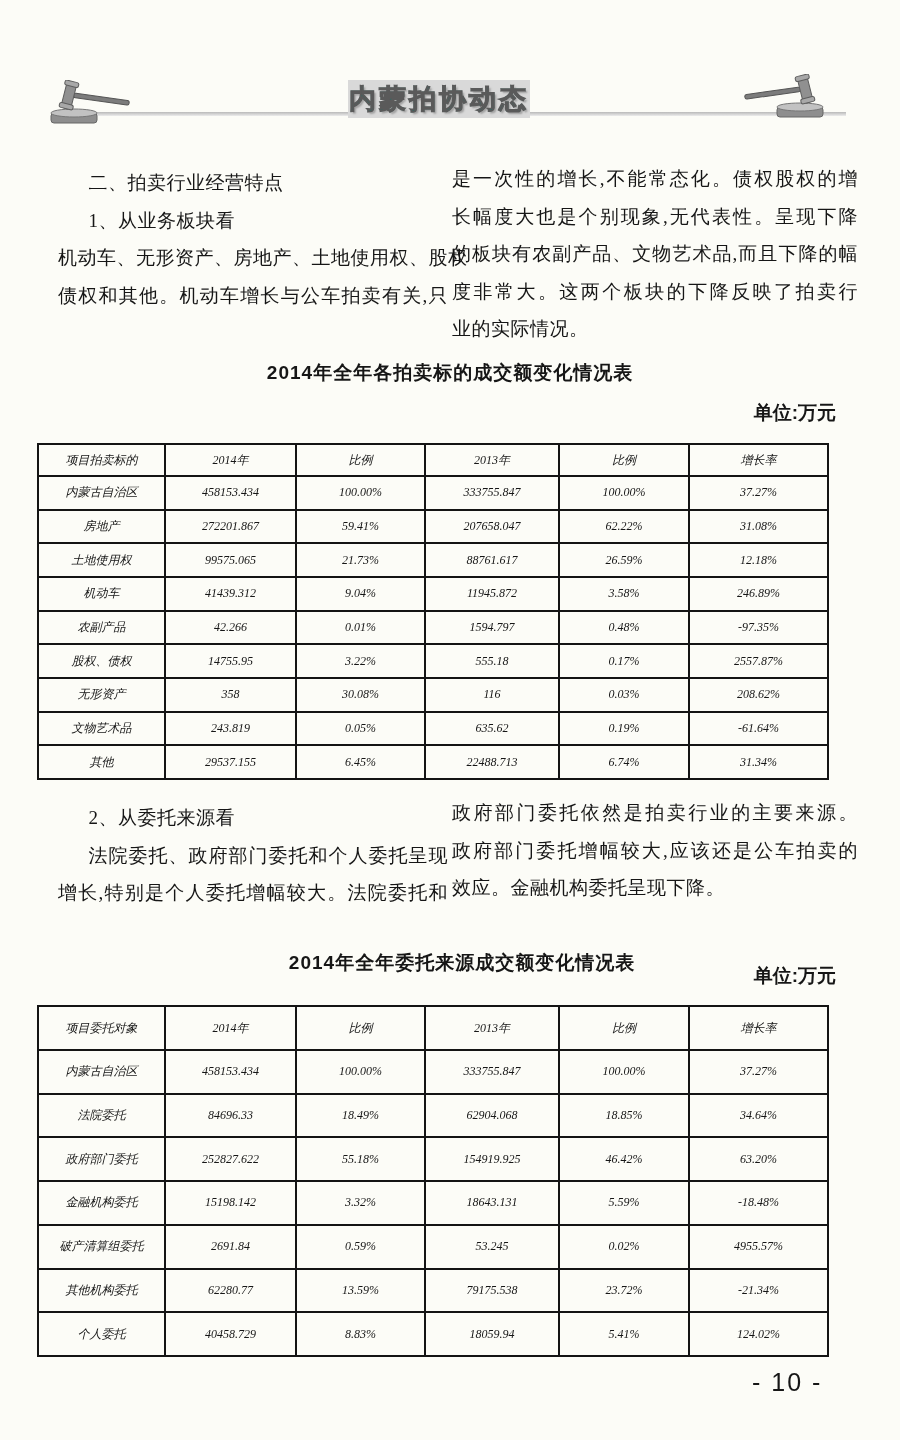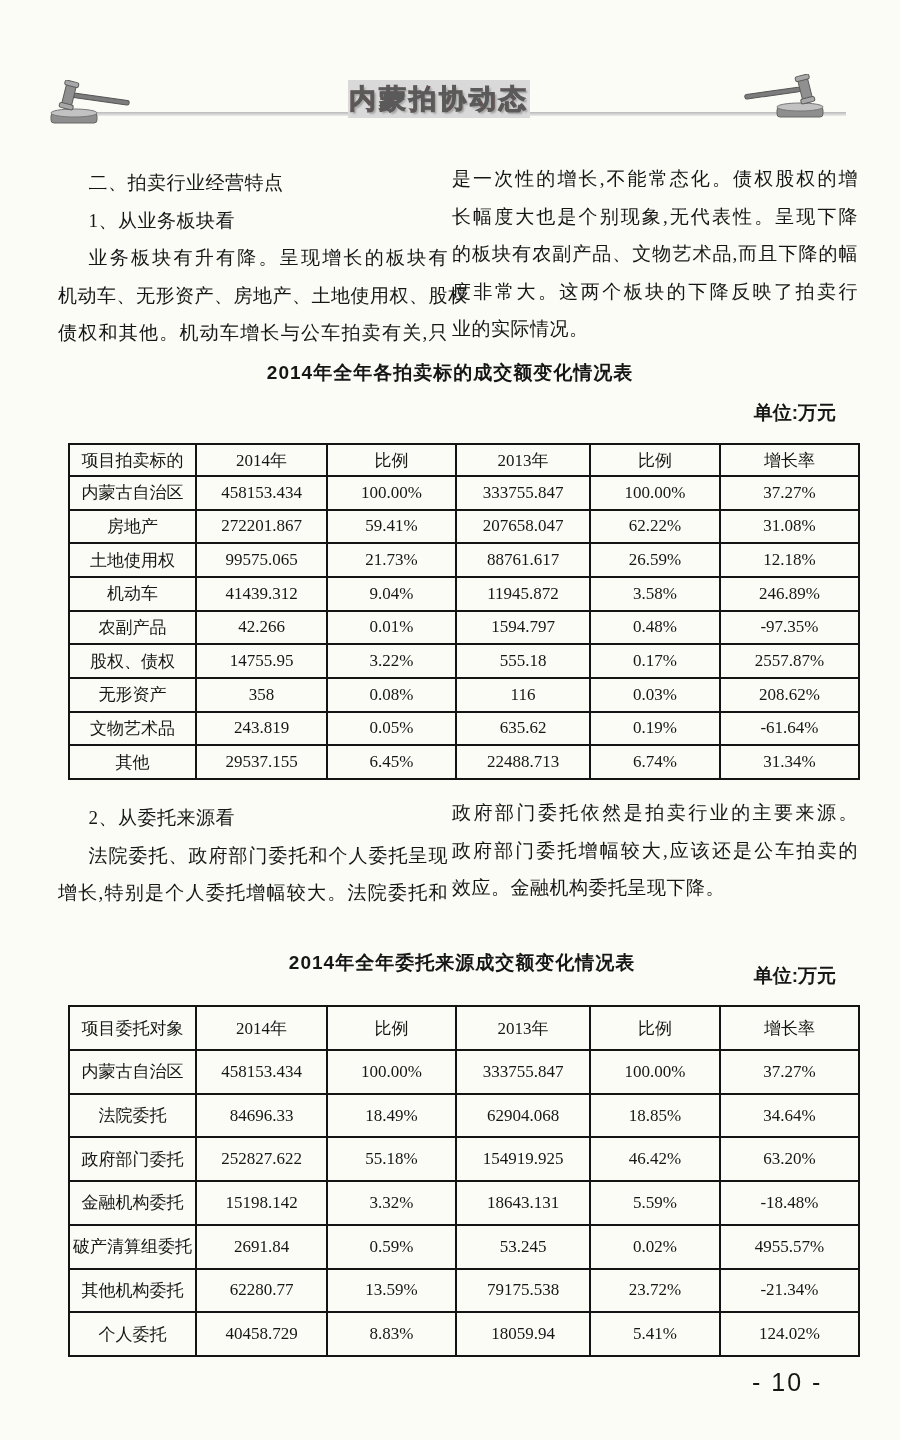--- a/index.html
+++ b/index.html
@@ -12,21 +12,21 @@
   .masthead-rule{
     position:absolute;left:60px;top:112px;width:786px;height:4px;
     background:linear-gradient(to bottom,#b9b9b9,#ececec);z-index:0;
   }
   .masthead-box{
     position:absolute;left:348px;top:80px;width:182px;height:38px;
     background:#d9d9d9;z-index:1;display:flex;align-items:center;justify-content:center;
   }
   .masthead-title{
     font-family:"Liberation Sans","DejaVu Sans",sans-serif;font-weight:bold;
-    font-size:27px;letter-spacing:3px;color:#b91c1c;
+    font-size:27px;letter-spacing:3px;color:#0f766e;
     -webkit-text-stroke:1px #5a5a5a;text-shadow:2px 2px 2px #9e9e9e;
     white-space:nowrap;
   }
   .gavel{position:absolute;z-index:1;}
   .gavel-left{left:48px;top:80px;}
   .gavel-right{left:742px;top:74px;transform:scaleX(-1);}
   
   .col{position:absolute;font-size:19px;line-height:37.5px;letter-spacing:.5px;}
   #b1l{left:58px;top:164px;width:390px;}
   #b1r{left:452px;top:160px;width:406px;}
@@ -44,22 +44,22 @@
   #t1-title{top:360px;}
   #t2-title{top:950px;padding-left:12px;}
   .unit{
     position:absolute;right:64px;
     font-family:"Liberation Sans","DejaVu Sans",sans-serif;font-weight:bold;font-size:19px;text-align:right;
   }
   #t1-unit{top:400px;}
   #t2-unit{top:963px;}
   
   table{
-    position:absolute;left:68px;width:790px;border-collapse:collapse;
-    table-layout:fixed;font-size:17px;
+    position:absolute;left:37px;width:790px;border-collapse:collapse;
+    table-layout:fixed;font-size:12px;font-style:italic;
   }
   #table1{top:443px;height:337px;}
   #table2{top:1005px;height:352px;}
   th,td{border:2px solid #141414;text-align:center;vertical-align:middle;
     padding:0;font-weight:normal;overflow:hidden;white-space:nowrap;}
   #table1 th{height:30px;}
   #table2 th{height:42px;}
   
   .page-number{
     position:absolute;left:752px;top:1368px;font-size:25px;letter-spacing:2px;
@@ -94,21 +94,20 @@
         <rect x="16" y="2" width="10" height="27" rx="4" fill="#909090" stroke="#5d5d5d" stroke-width="1"></rect>
         <rect x="14" y="1" width="14" height="5" rx="2" fill="#a8a8a8" stroke="#5d5d5d" stroke-width="1"></rect>
         <rect x="14" y="24" width="14" height="5" rx="2" fill="#a8a8a8" stroke="#5d5d5d" stroke-width="1"></rect>
       </g>
     </svg>
   </div>
 
   <div id="b1l" class="col">
     <div class="line indent">二、拍卖行业经营特点</div>
     <div class="line indent">1、从业务板块看</div>
-    <div class="line indent fill">业务板块有升有降。呈现增长的板块有</div>
     <div class="line fill">机动车、无形资产、房地产、土地使用权、股权</div>
     <div class="line fill">债权和其他。机动车增长与公车拍卖有关,只</div>
   </div>
   <div id="b1r" class="col">
     <div class="line fill">是一次性的增长,不能常态化。债权股权的增</div>
     <div class="line fill">长幅度大也是个别现象,无代表性。呈现下降</div>
     <div class="line fill">的板块有农副产品、文物艺术品,而且下降的幅</div>
     <div class="line fill">度非常大。这两个板块的下降反映了拍卖行</div>
     <div class="line">业的实际情况。</div>
   </div>
@@ -186,21 +185,21 @@
           <td>14755.95</td>
           <td>3.22%</td>
           <td>555.18</td>
           <td>0.17%</td>
           <td>2557.87%</td>
         </tr>
 
         <tr>
           <td>无形资产</td>
           <td>358</td>
-          <td>0.08%</td>
+          <td>30.08%</td>
           <td>116</td>
           <td>0.03%</td>
           <td>208.62%</td>
         </tr>
 
         <tr>
           <td>文物艺术品</td>
           <td>243.819</td>
           <td>0.05%</td>
           <td>635.62</td>

